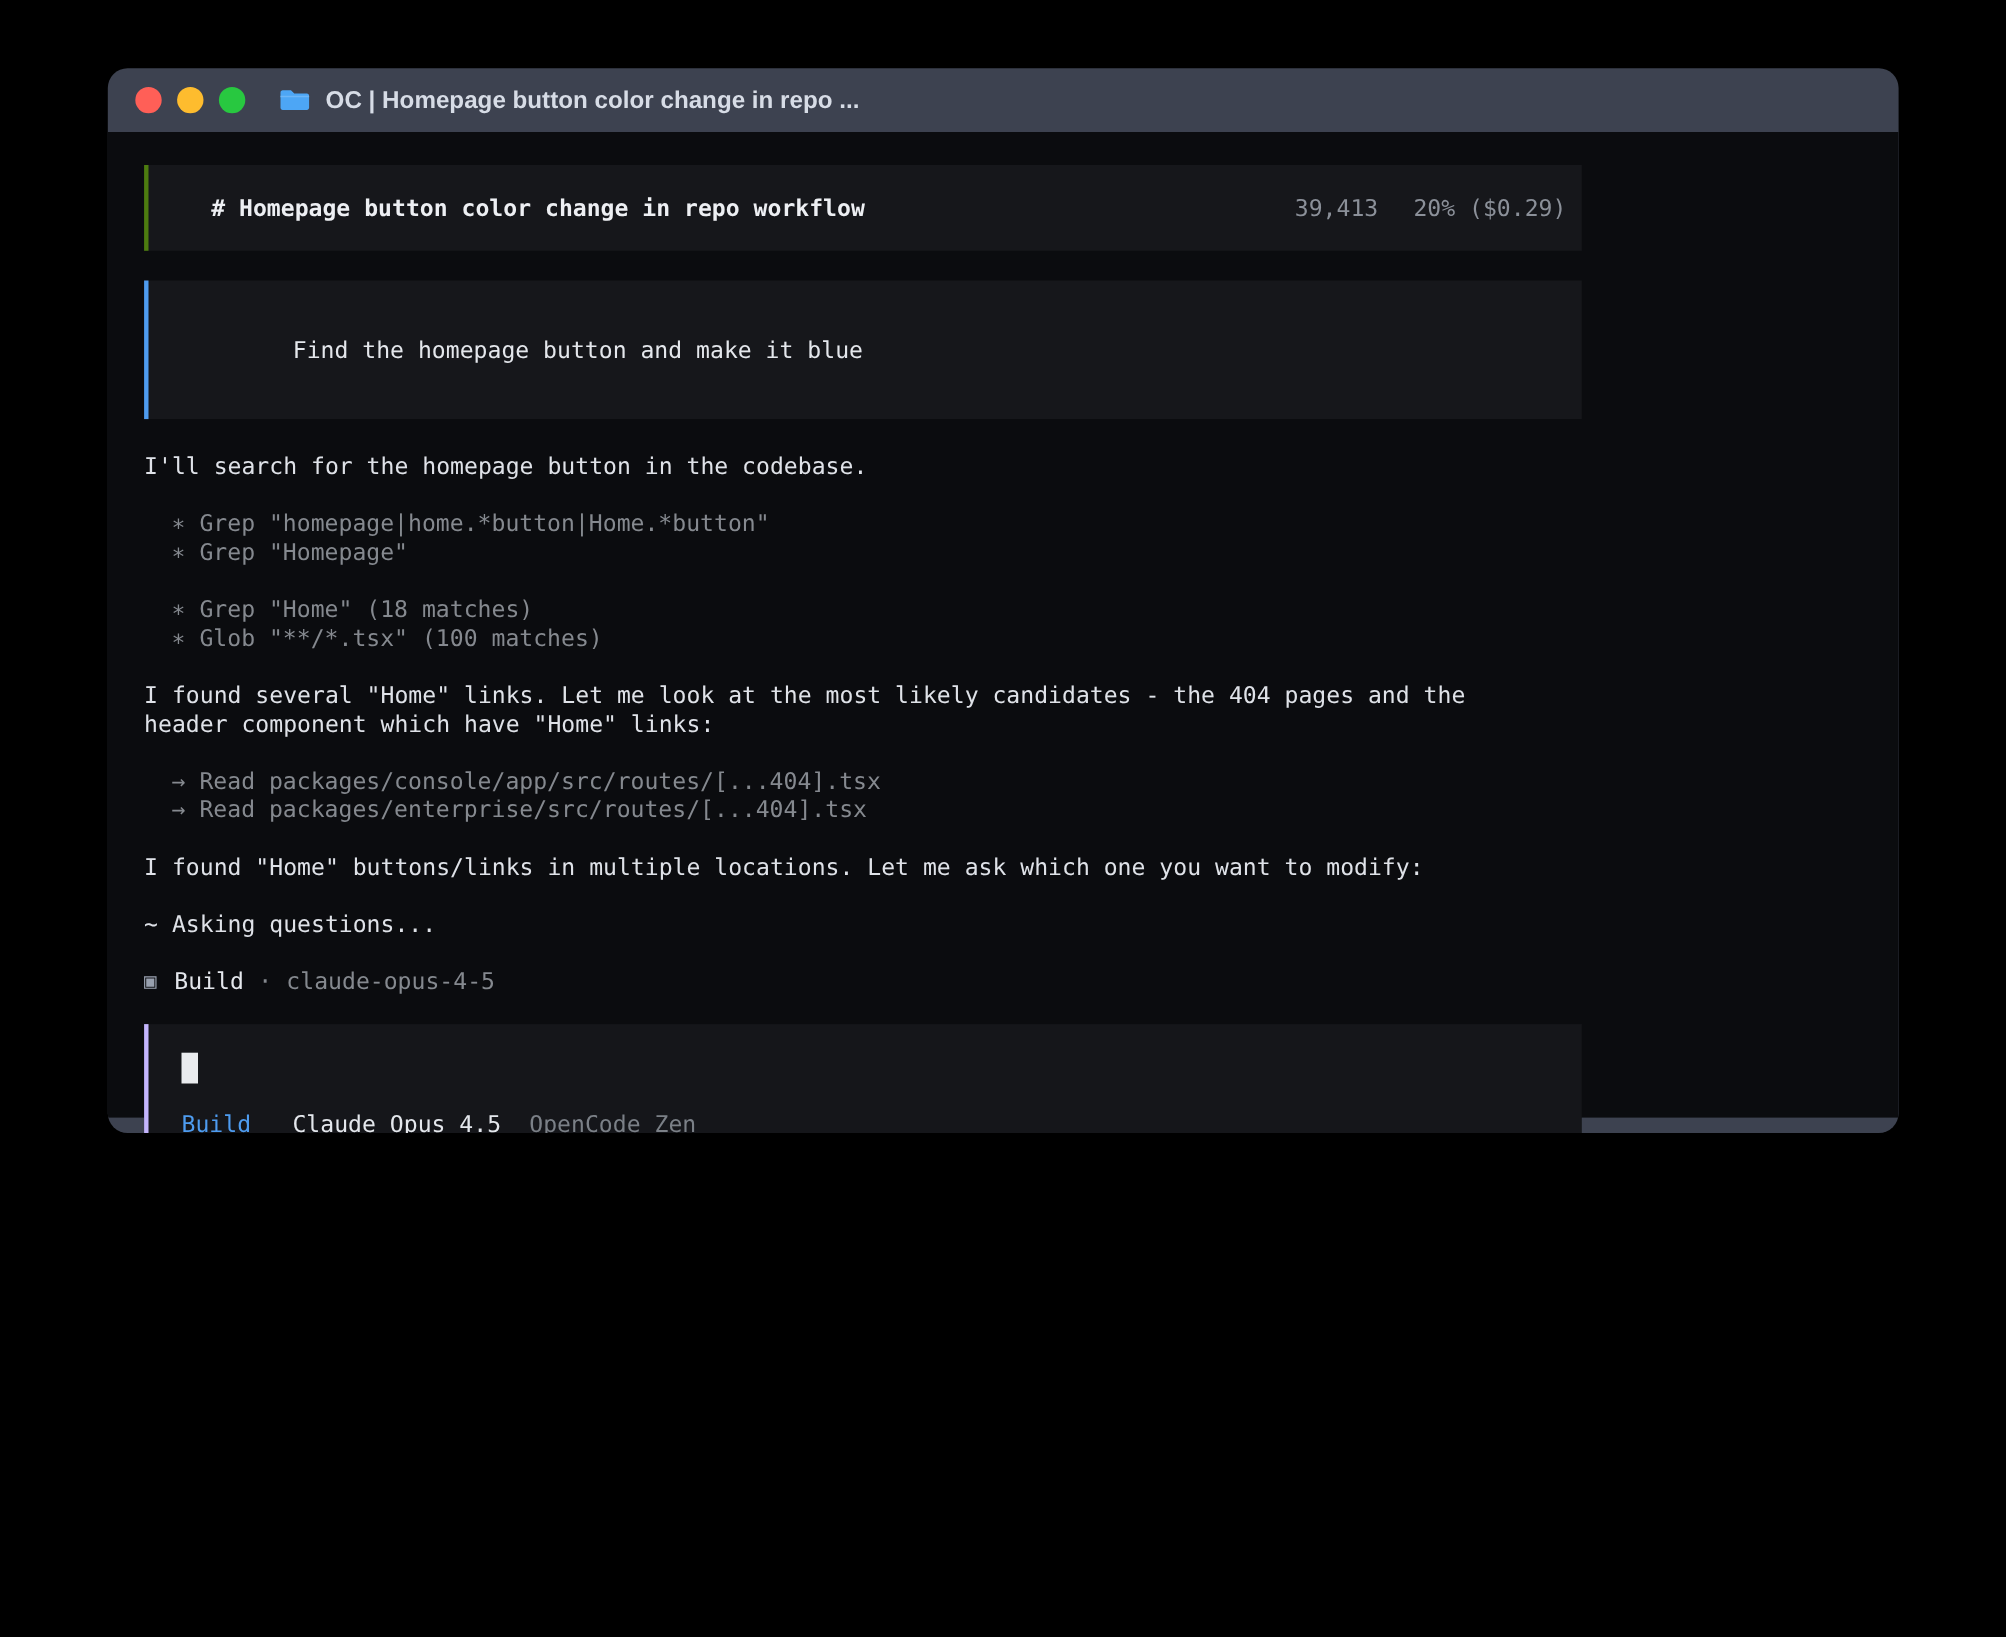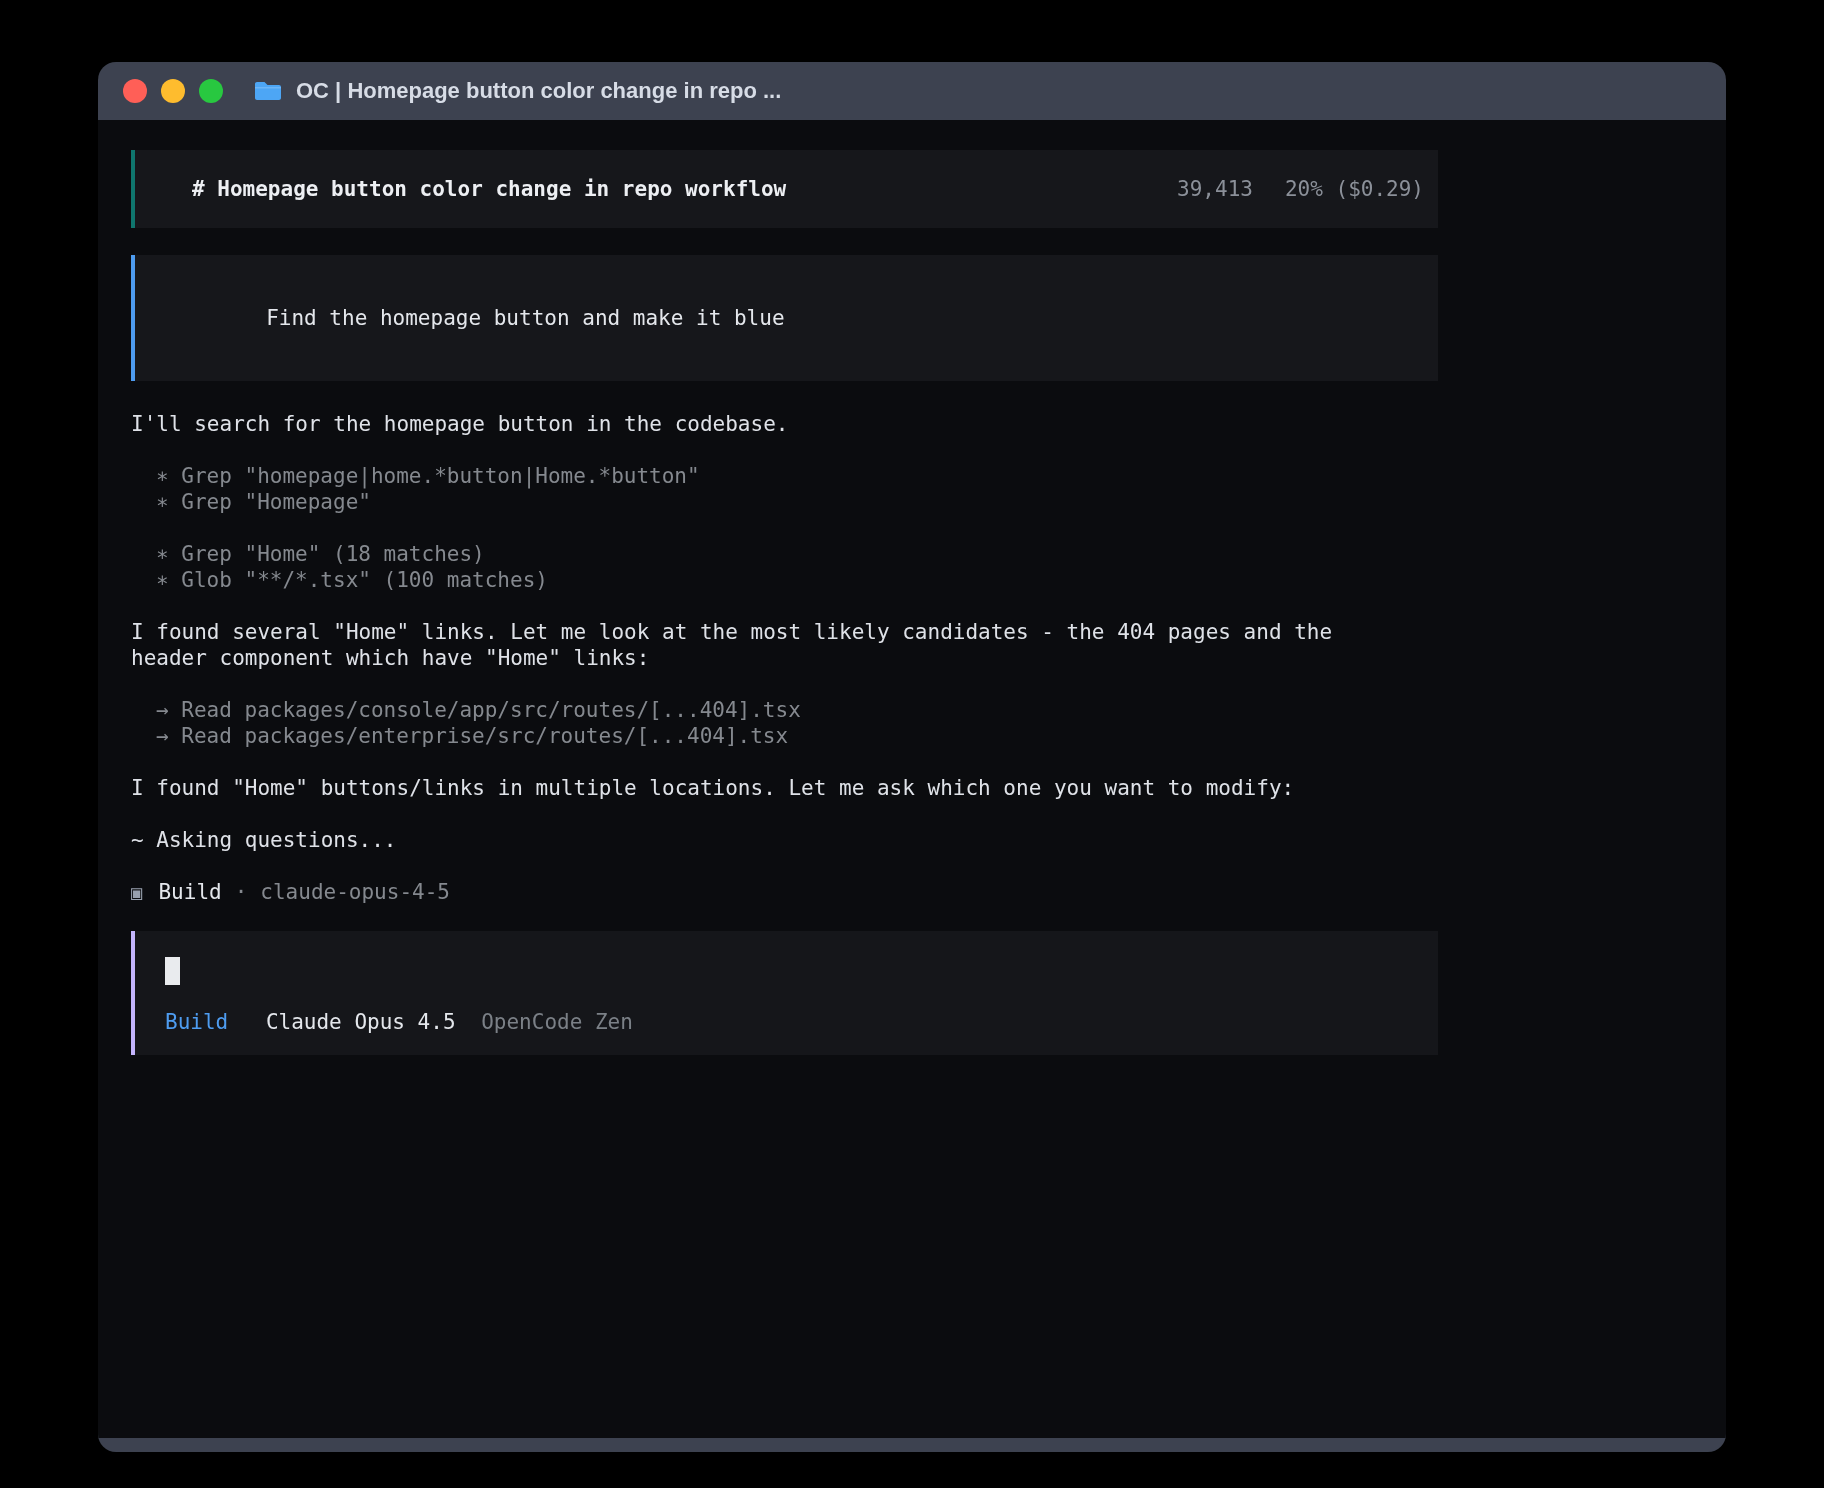--- a/index.html
+++ b/index.html
@@ -2,21 +2,21 @@
 <html><head>
 <meta charset="utf-8">
 <style>
   * { margin: 0; padding: 0; box-sizing: border-box; }
   html, body { background: #000; }
   body {
     width: 1824px; height: 1488px; position: relative; overflow: hidden;
     font-family: "DejaVu Sans Mono", monospace;
   }
   .window {
-    position: absolute; left: 98px; top: 62px; width: 1628px; height: 1390px;
+    position: absolute; left: 98px; top: 62px; width: 1628px; height: 968px;
     background: #3d4250; border-radius: 18px; overflow: hidden;
   }
   .titlebar {
     height: 58px; display: flex; align-items: center; padding-left: 25px;
   }
   .lights { display: flex; gap: 14px; align-items: center; }
   .light { width: 24px; height: 24px; border-radius: 50%; }
   .light-close { background: #ff5f57; }
   .light-min { background: #febc2e; }
   .light-zoom { background: #28c840; }
@@ -25,21 +25,21 @@
     margin-left: 13px; font-family: "Liberation Sans", sans-serif;
     font-weight: bold; font-size: 22px; color: #d7dce6; white-space: nowrap;
   }
   .terminal {
     position: absolute; left: 0; right: 0; top: 58px; bottom: 14px;
     background: #0b0c0f; padding-top: 30px;
     font-size: 21px; line-height: 26px; color: #e0e3e8;
   }
   .content { margin-left: 33px; width: 1307px; }
   .header-block {
-    background: #16171b; border-left: 4px solid #0f766e;
+    background: #16171b; border-left: 4px solid #4d7c0f;
     padding: 26px 14px 26px 57px;
     display: flex; justify-content: space-between; align-items: center;
   }
   .header-title { font-weight: bold; color: #edeff3; white-space: pre; }
   .header-stats { color: #8b9099; white-space: pre; margin-left: 48px; }
   .header-stats .ctx { margin-left: 32px; }
   .user-block {
     background: #16171b; border-left: 4px solid #4e9cf0;
     padding: 24px 30px; margin-top: 27px; color: #e4e7ec; white-space: pre-wrap;
   }

